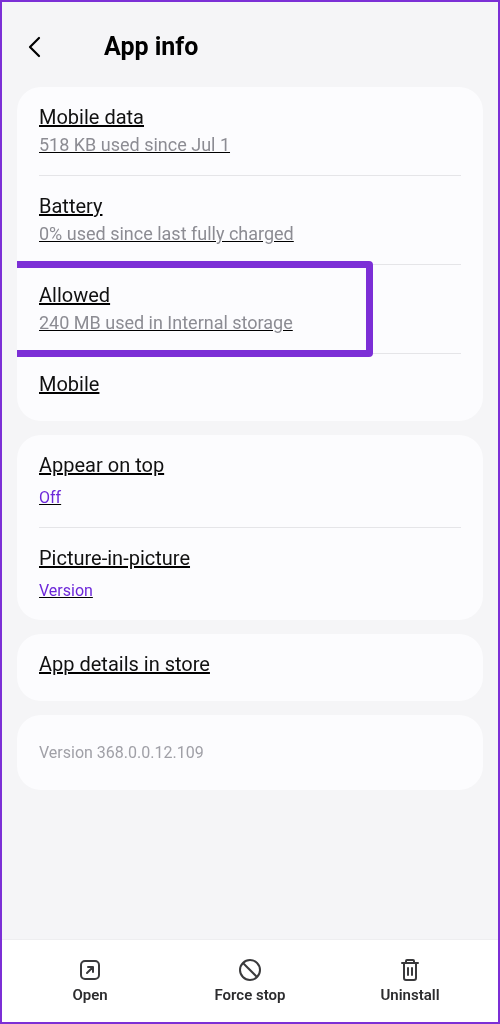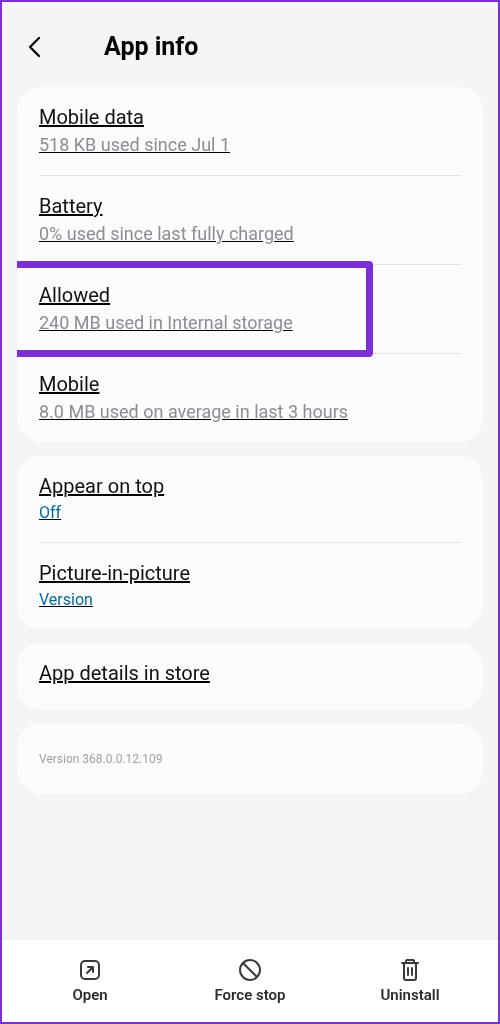--- a/index.html
+++ b/index.html
@@ -55,36 +55,36 @@
       font-weight: 400;
       color: #111;
       margin-bottom: 5px;
     }
     .item-subtitle {
       font-size: 18px;
       color: #8c8c93;
     }
     .item-value {
       font-size: 16px;
-      color: #0369a1;
-      margin-top: 5px;
+      color: #6d28d9;
+      margin-top: 11px;
     }
     .divider {
       height: 1px;
       background: #e5e5e8;
       margin: 0 22px;
     }
     .version-card {
       background: #fcfcfe;
       margin: 0 15px 14px 15px;
       border-radius: 24px;
       padding: 28px 22px 28px 22px;
     }
     .version-text {
-      font-size: 12px;
+      font-size: 16px;
       color: #a0a0a7;
     }
     .highlight {
       position: relative;
     }
     .highlight::after {
       content: '';
       position: absolute;
       left: -22px;
       right: 110px;
@@ -147,21 +147,20 @@
       <div class="item-subtitle">0% used since last fully charged</div>
     </div>
     <div class="divider"></div>
     <div class="item highlight">
       <div class="item-title">Allowed</div>
       <div class="item-subtitle">240 MB used in Internal storage</div>
     </div>
     <div class="divider"></div>
     <div class="item">
       <div class="item-title">Mobile</div>
-      <div class="item-subtitle">8.0 MB used on average in last 3 hours</div>
     </div>
   </div>
 
   <div class="card">
     <div class="item">
       <div class="item-title">Appear on top</div>
       <div class="item-value">Off</div>
     </div>
     <div class="divider"></div>
     <div class="item">

